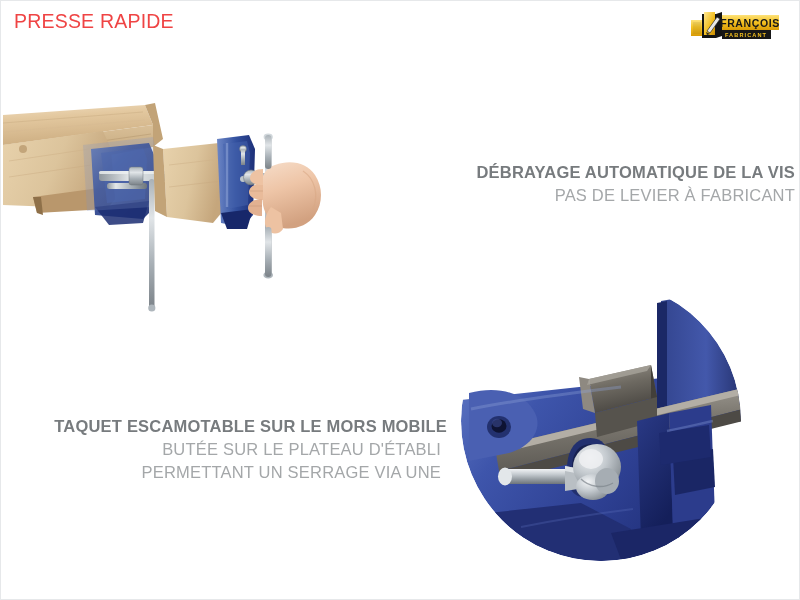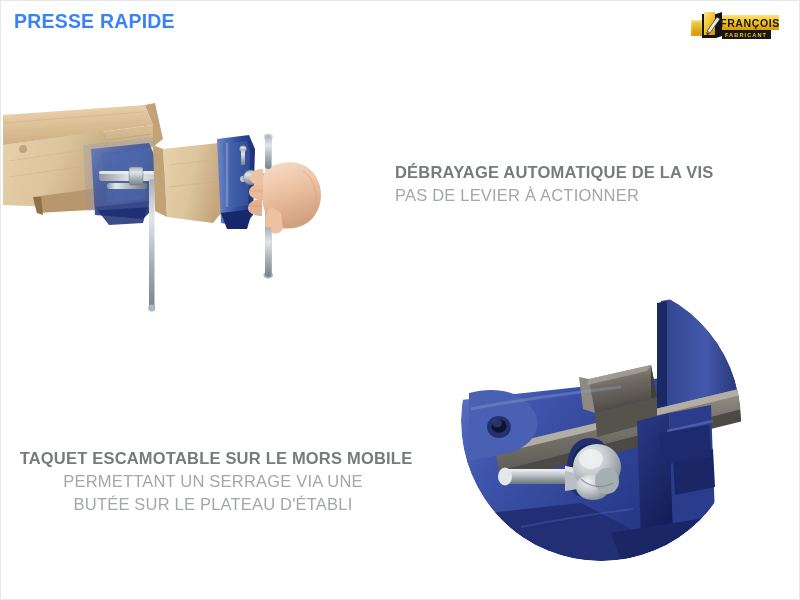--- a/index.html
+++ b/index.html
@@ -31,23 +31,23 @@
   }
 
   #title-block {
     position: absolute;
     left: 13px;
     top: 8px;
   }
 
   #main-title {
     font-size: 19.5px;
-    font-weight: bold;
+    font-weight: normal;
     letter-spacing: 0.2px;
-    color: #3b82f6;
+    color: #ef4444;
     line-height: 24px;
     white-space: nowrap;
   }
 
   #sub-title {
     font-size: 19.5px;
     font-weight: normal;
     letter-spacing: 0.3px;
     color: #8e8e8e;
     line-height: 26px;
@@ -73,21 +73,21 @@
     height: 230px;
   }
   #photo-main svg { display: block; }
 
   
   #text-right {
     position: absolute;
     left: 394px;
     top: 160px;
     width: 400px;
-    text-align: left;
+    text-align: right;
   }
   .headline {
     font-size: 16.5px;
     font-weight: bold;
     color: #777b7e;
     letter-spacing: 0.2px;
     line-height: 23px;
     white-space: nowrap;
   }
   .subline {
@@ -95,25 +95,24 @@
     font-weight: normal;
     color: #a4a7a9;
     letter-spacing: 0.2px;
     line-height: 23px;
     white-space: nowrap;
   }
 
   
   #text-left {
     position: absolute;
-    left: 0px;
+    left: 16px;
     top: 414px;
     width: 432px;
-    text-align: center;
-    margin-top: 32px;
+    text-align: right;
   }
   #text-left .headline { padding-right: 2px; }
   #text-left .subline  { padding-right: 8px; }
 
   
   #photo-circle {
     position: absolute;
     left: 460px;
     top: 280px;
     width: 280px;
@@ -291,27 +290,27 @@
 
       <path d="M300,84 C312,92 316,108 310,122" stroke="#d9a986" stroke-width="1.2" opacity="0.6" fill="none"></path>
 
       <rect x="262" y="48" width="6.5" height="34" rx="3.2" fill="url(#steelV)"></rect>
       <rect x="262" y="140" width="6.5" height="50" rx="3.2" fill="url(#steelV)"></rect>
     </svg>
   </div>
 
   <div id="text-right">
     <div class="headline">DÉBRAYAGE AUTOMATIQUE DE LA VIS</div>
-    <div class="subline">PAS DE LEVIER À ACTIONNER</div>
+    <div class="subline">PAS DE LEVIER À FABRICANT</div>
   </div>
 
   <div id="text-left">
     <div class="headline">TAQUET ESCAMOTABLE SUR LE MORS MOBILE</div>
+    <div class="subline">BUTÉE SUR LE PLATEAU D'ÉTABLI</div>
     <div class="subline">PERMETTANT UN SERRAGE VIA UNE</div>
-    <div class="subline">BUTÉE SUR LE PLATEAU D'ÉTABLI</div>
   </div>
 
   <div id="photo-circle">
     <svg viewBox="0 0 280 280" width="280" height="280" xmlns="http://www.w3.org/2000/svg">
       <defs>
         <linearGradient id="cBlueA" x1="0" y1="0" x2="1" y2="0.6">
           <stop offset="0%" stop-color="#5f77c4"></stop>
           <stop offset="30%" stop-color="#3e55ab"></stop>
           <stop offset="70%" stop-color="#2d3f91"></stop>
           <stop offset="100%" stop-color="#202f78"></stop>

